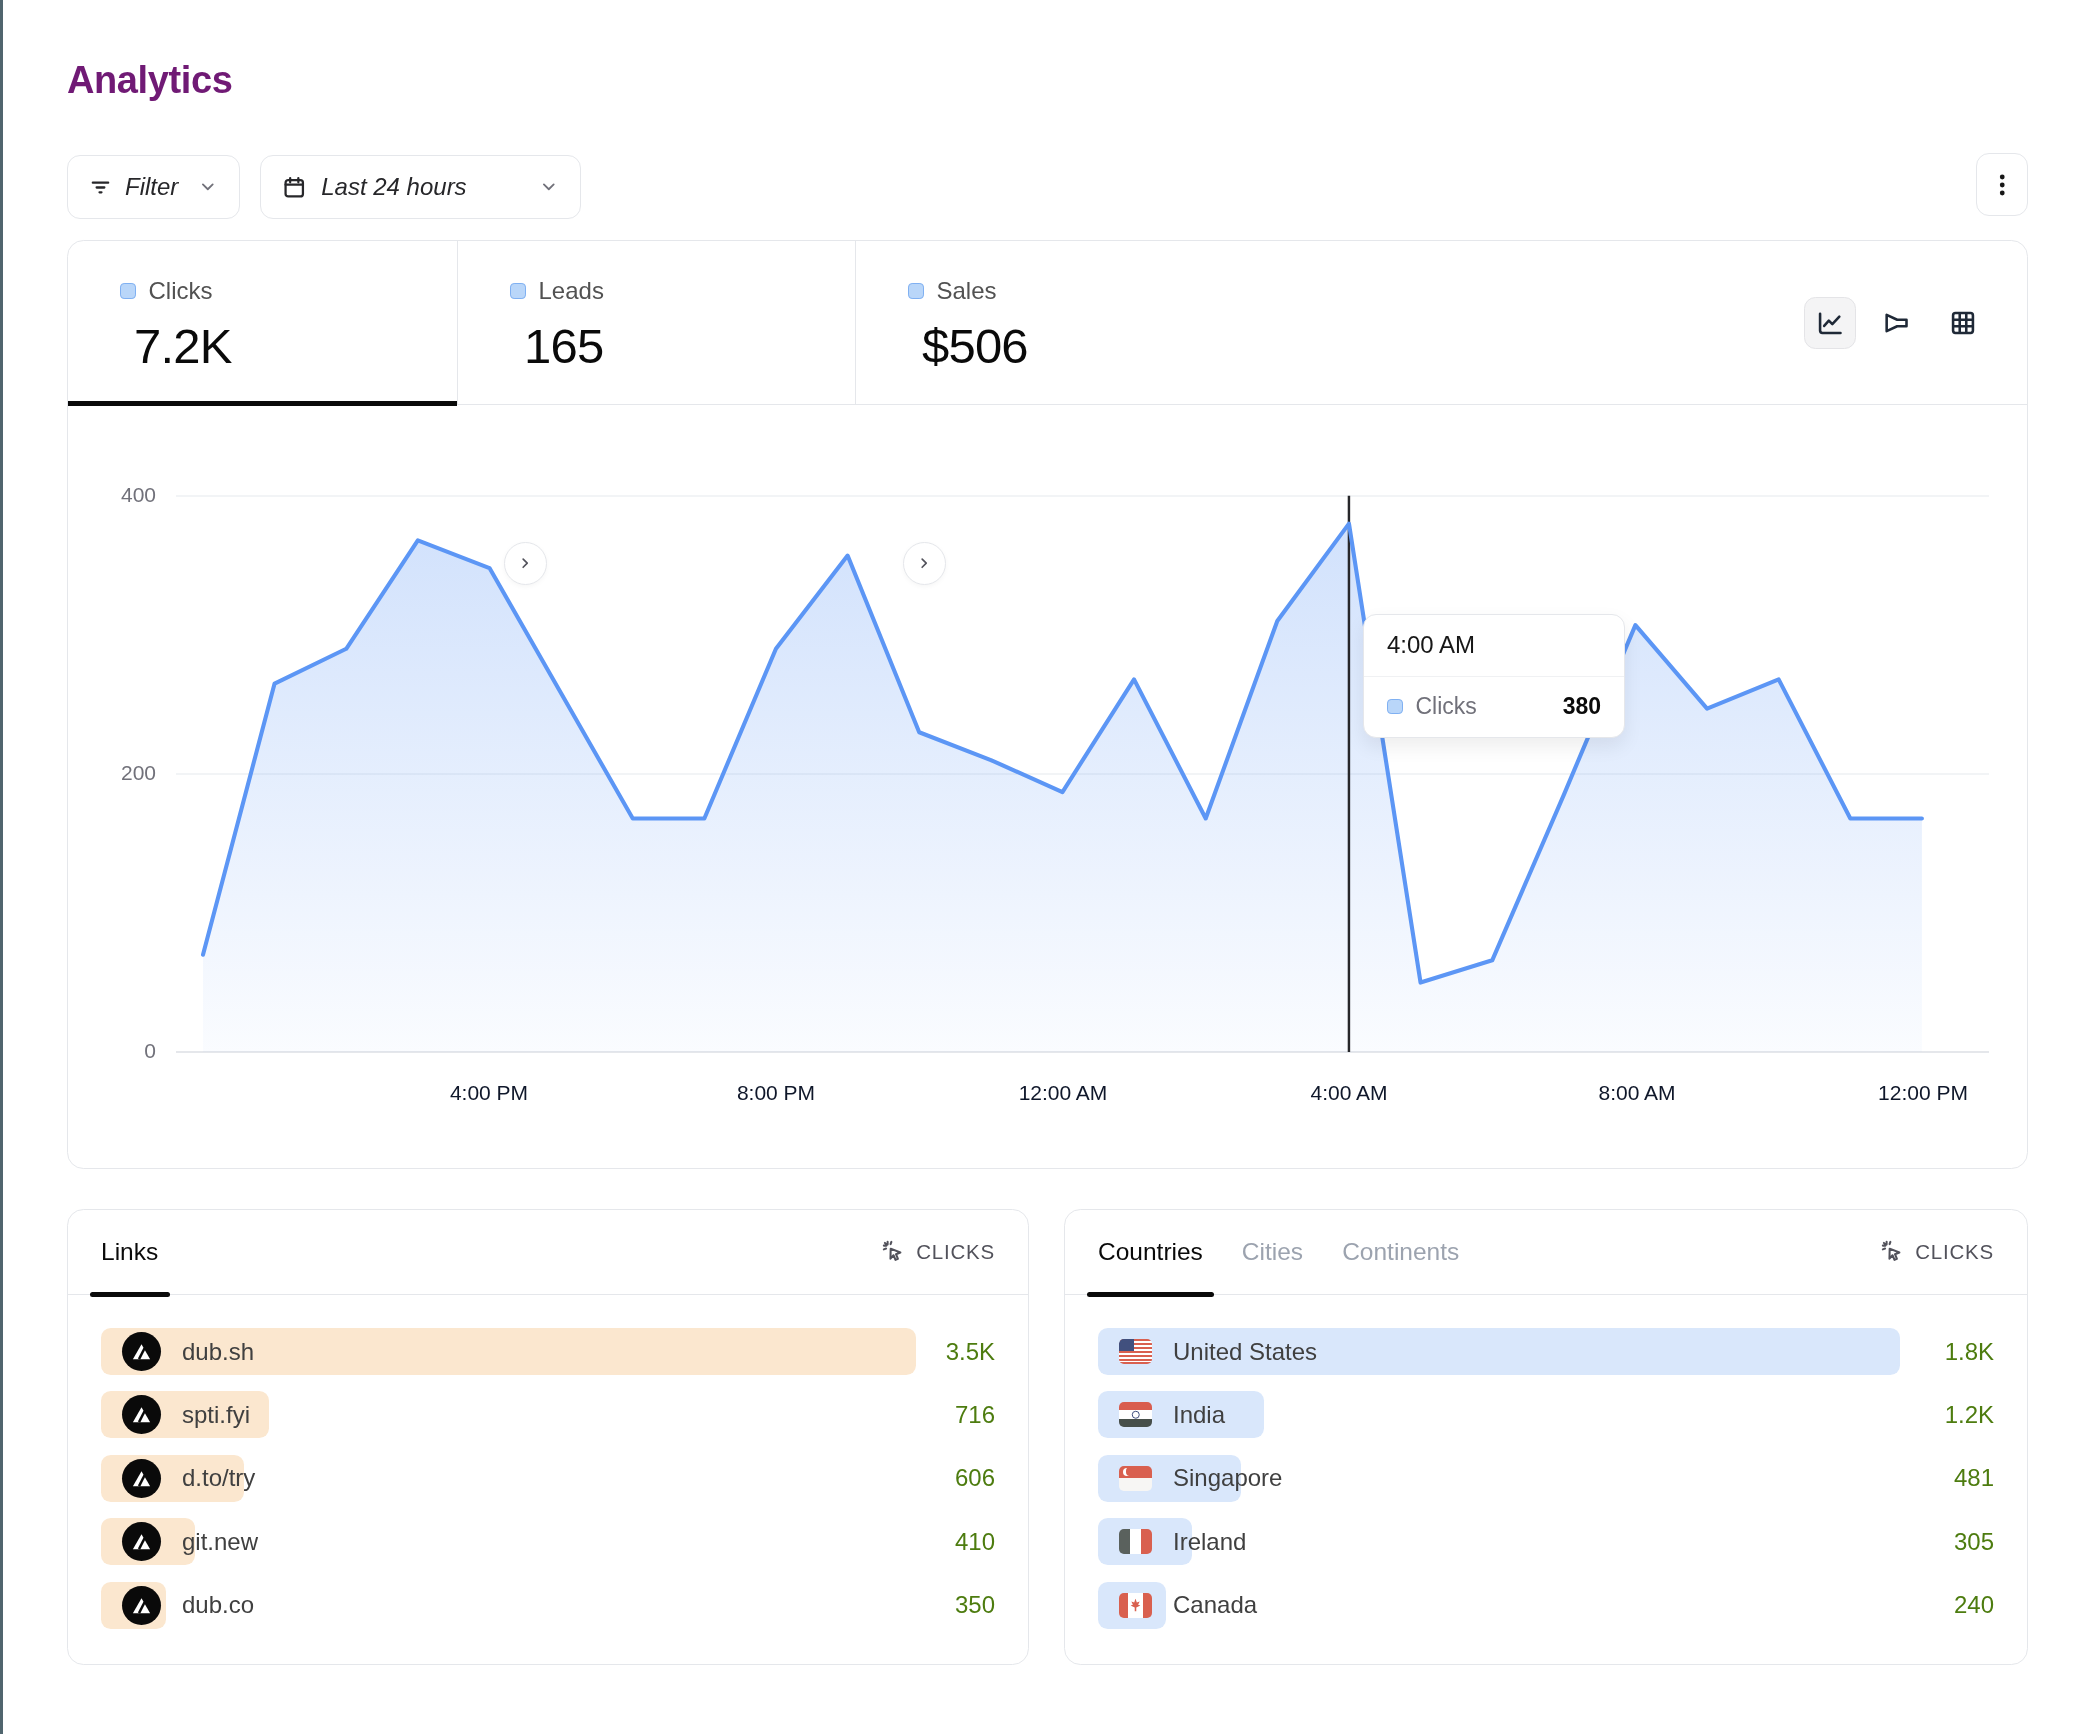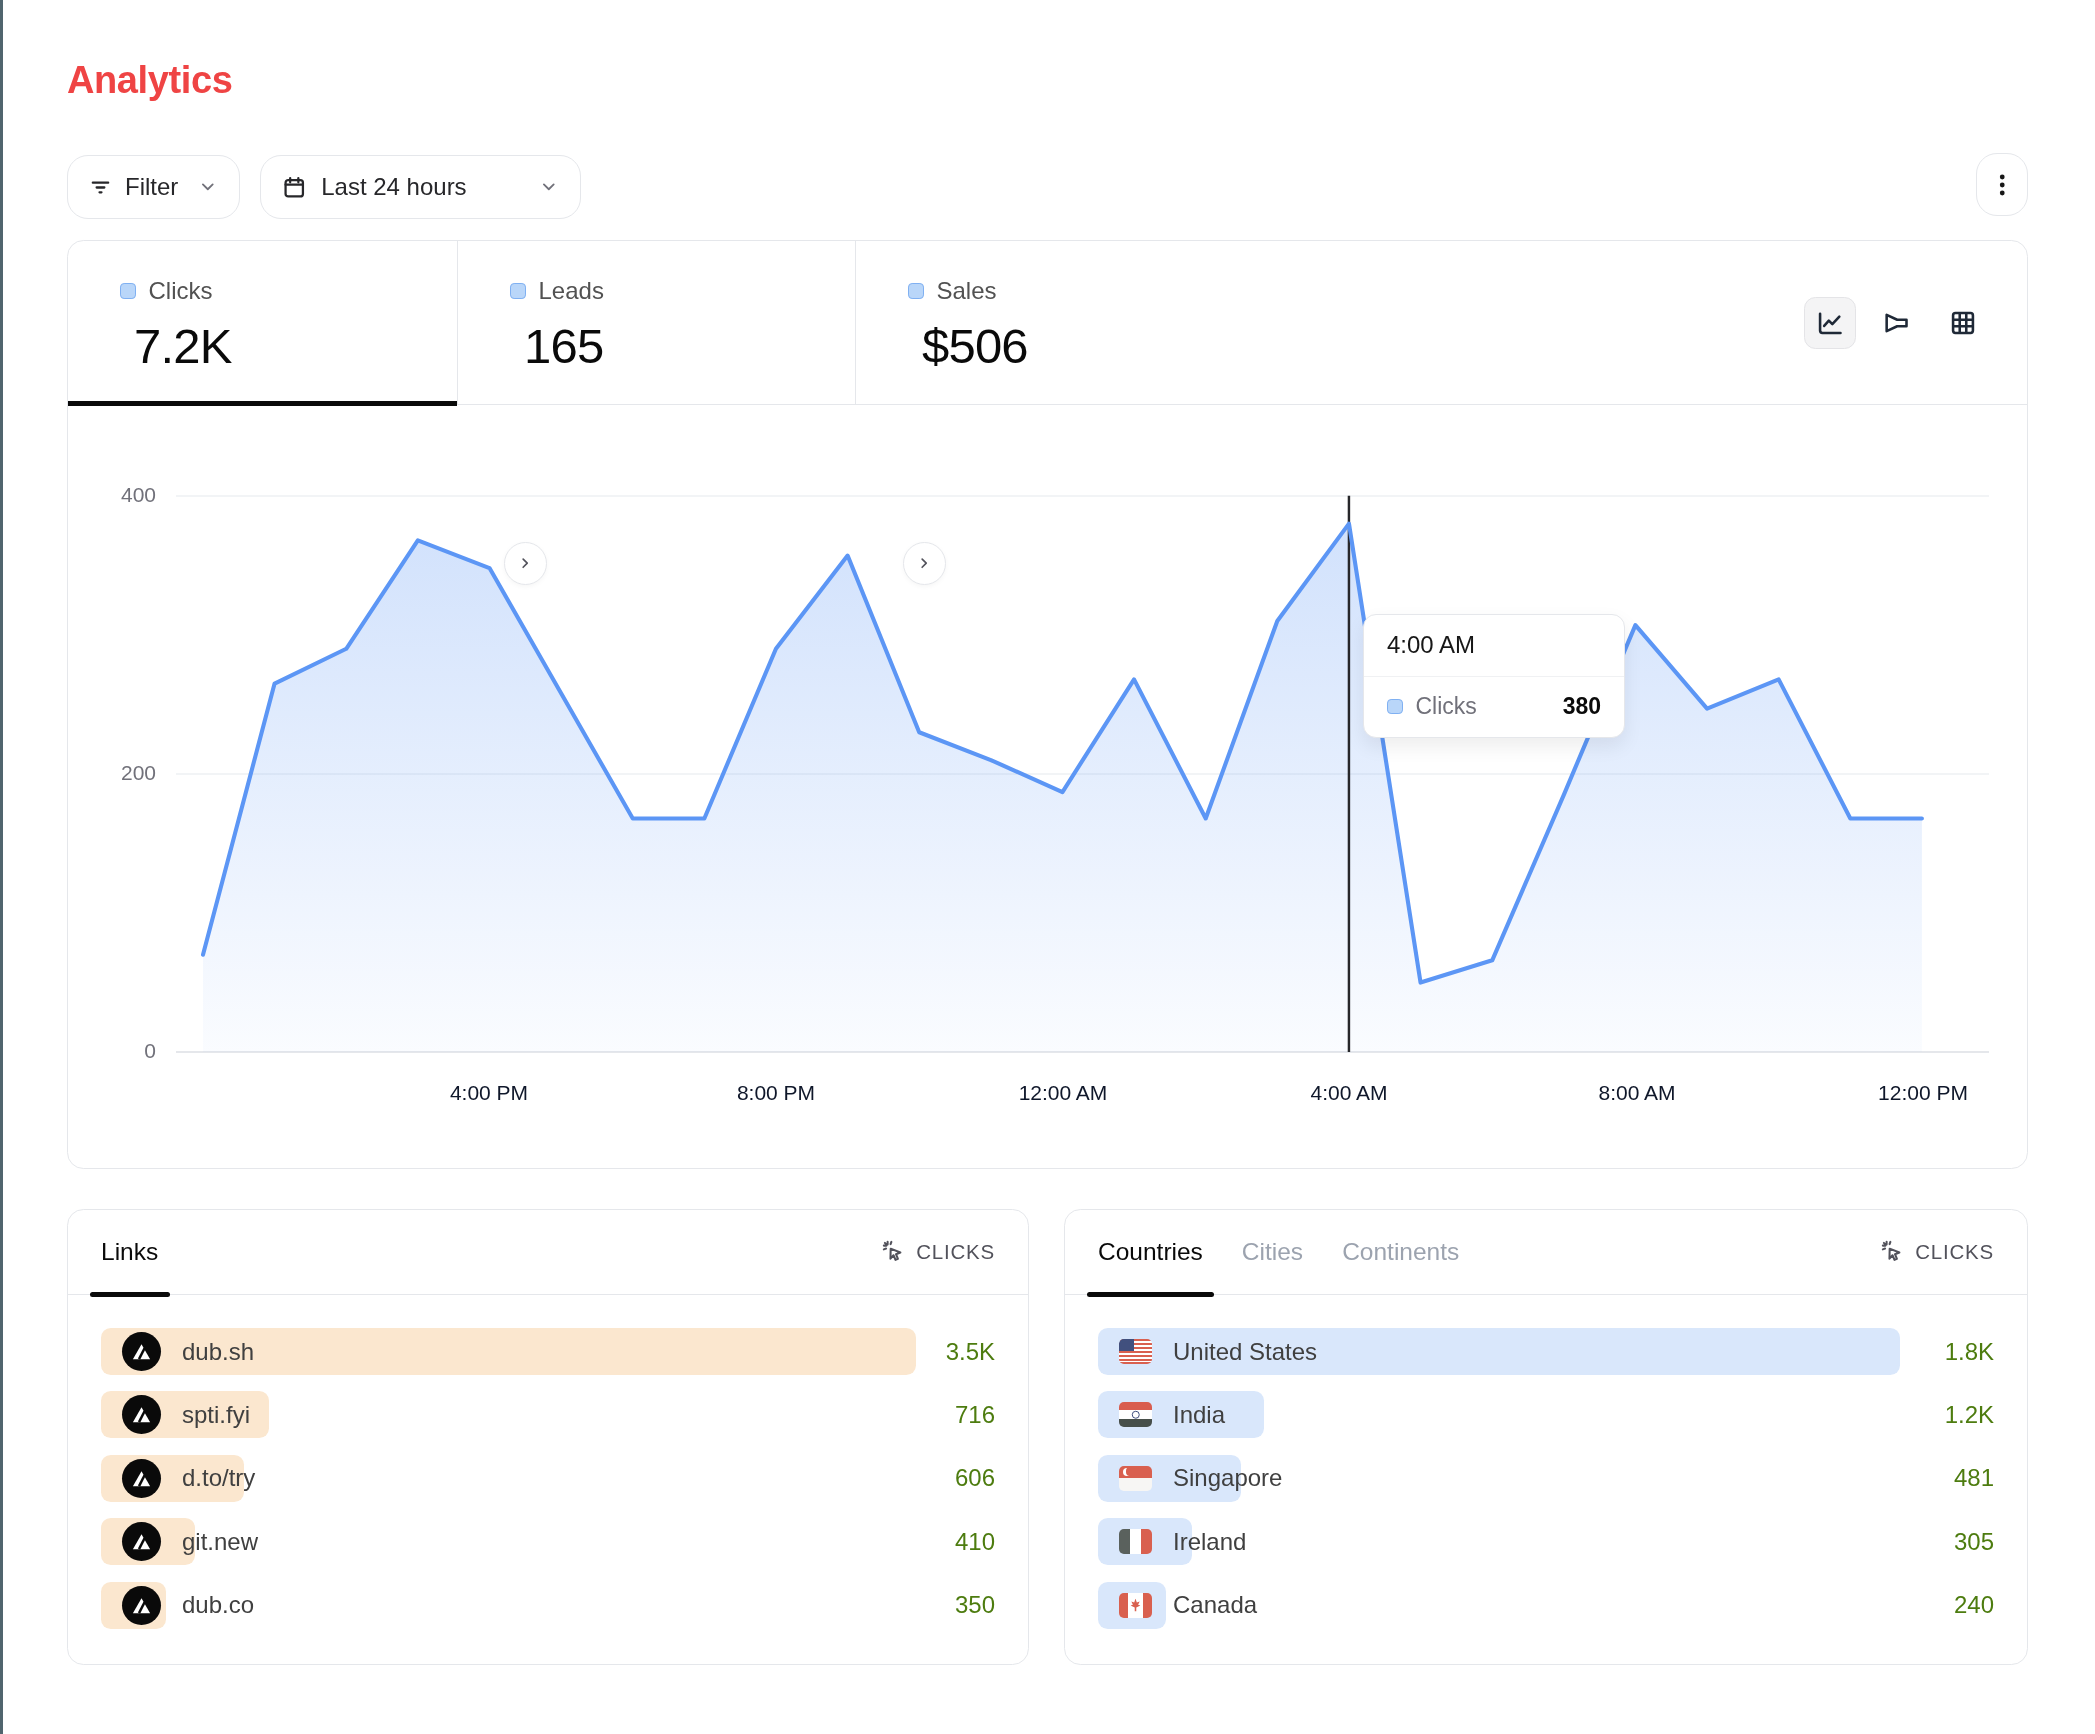--- a/index.html
+++ b/index.html
@@ -1,21 +1,21 @@
 <!DOCTYPE html>
 <html style="font-size:13px"><head>
 <meta charset="utf-8">
 <style>
   * { margin:0; padding:0; box-sizing:border-box; }
   html,body { width:2096px; height:1735px; background:#ffffff; font-family:"Liberation Sans", sans-serif; color:#171717; overflow:hidden; }
   .edge-strip { position:absolute; left:0; top:0; width:2.5px; height:1735px; background:#50656e; }
 
   
-  .page-title { position:absolute; left:67px; top:59px; font-size:38px; font-weight:700; letter-spacing:-0.4px; color:#ef4444; }
-  .btn { position:absolute; display:flex; align-items:center; background:#fff; border:1.6px solid #e5e7eb; border-radius:21px; cursor:pointer; }
+  .page-title { position:absolute; left:67px; top:59px; font-size:38px; font-weight:700; letter-spacing:-0.4px; color:#701a75; }
+  .btn { position:absolute; display:flex; align-items:center; background:#fff; border:1.6px solid #e5e7eb; border-radius:13px; cursor:pointer;font-style:italic; }
   .filter-btn { left:67px; top:155px; width:173px; height:64px; padding:0 21px; gap:13px; }
   .date-btn { left:260px; top:155px; width:321px; height:64px; padding:12px 21px; gap:14.7px; }
   .btn-label { font-size:24px; color:#27272a; }
   .dots-btn { right:67px; top:153px; width:52px; height:63px; justify-content:center; }
   .chev { margin-left:auto; display:flex; }
   icon, .icn { display:flex; align-items:center; justify-content:center; }
 
   
   .main-card { position:absolute; left:67px; top:240px; width:1961px; height:929px; background:#fff; border:1.6px solid #e5e7eb; border-radius:16.4px; }
   .stats-row { position:absolute; left:0; top:0; width:100%; height:164px; border-bottom:1.6px solid #e5e7eb; display:flex; }

